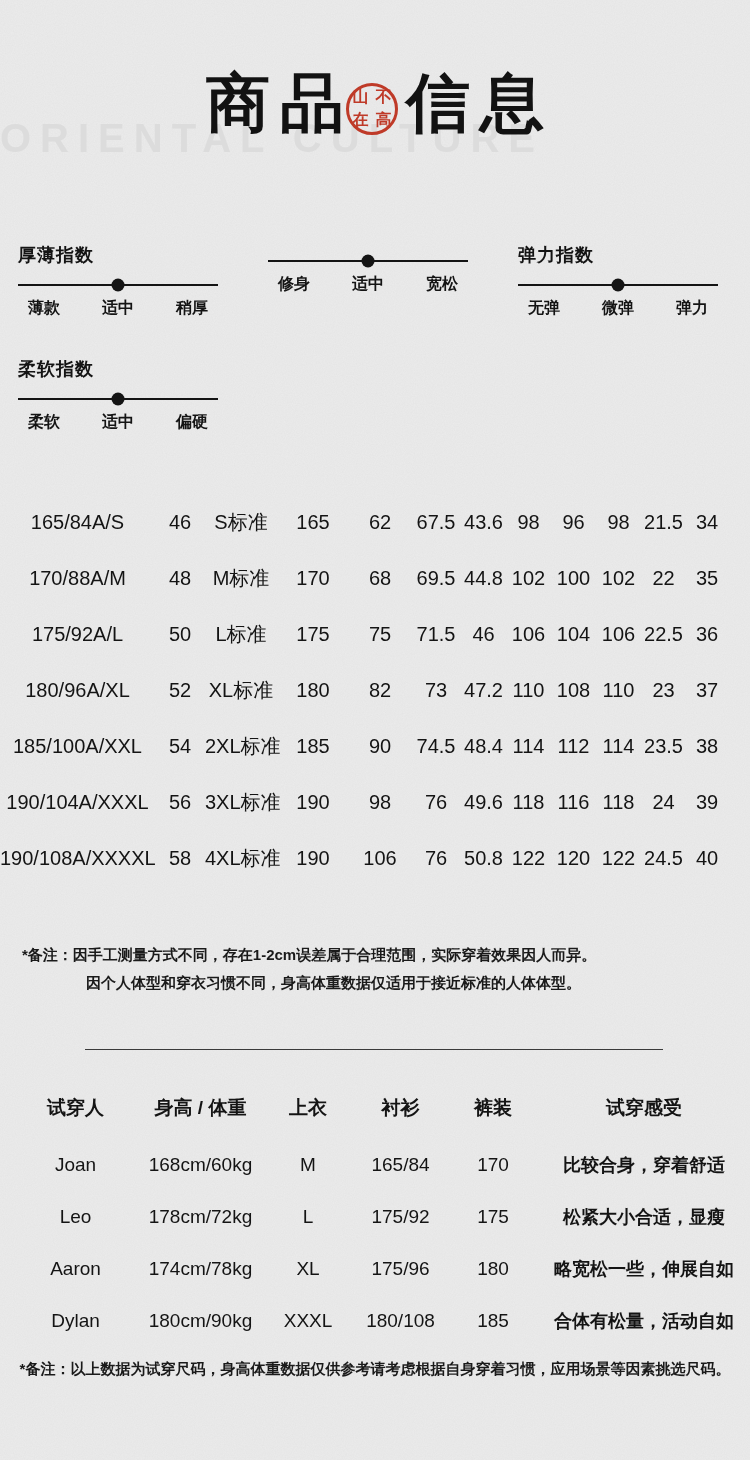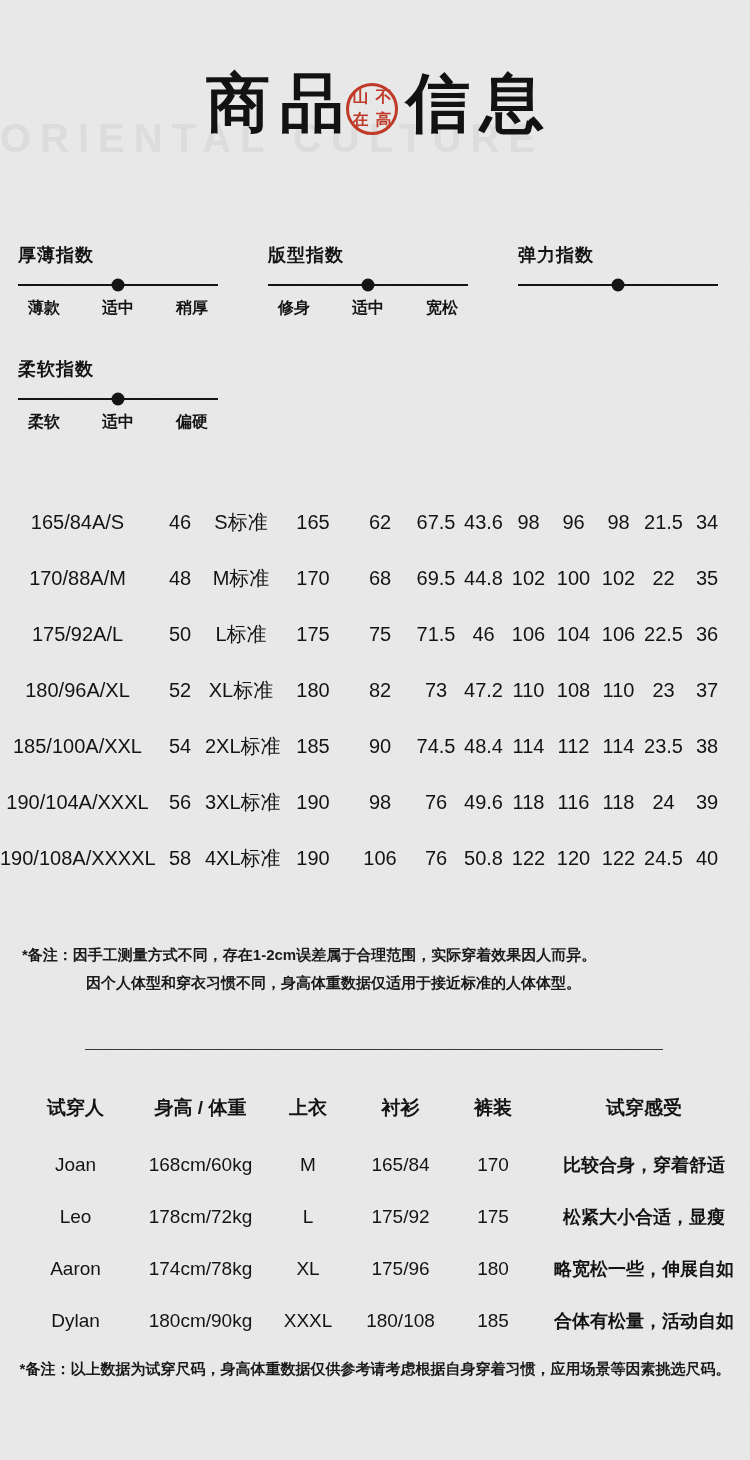--- a/index.html
+++ b/index.html
@@ -145,35 +145,39 @@
     <div class="track">
         <div class="dot"></div>
       </div>
     <div class="scale">
       <span>薄款</span>
       <span>适中</span>
       <span>稍厚</span>
     </div>
   </div>
   <div class="index">
-    <div class="index-label">版型指数</div>
     <div class="track">
         <div class="dot"></div>
       </div>
     <div class="scale">
       <span>修身</span>
       <span>适中</span>
       <span>宽松</span>
     </div>
   </div>
   <div class="index">
     <div class="index-label">弹力指数</div>
     <div class="track">
         <div class="dot"></div>
       </div>
+    <div class="scale">
+      <span>无弹</span>
+      <span>微弹</span>
+      <span>弹力</span>
+    </div>
   </div>
   <div class="index">
     <div class="index-label">柔软指数</div>
     <div class="track">
         <div class="dot"></div>
       </div>
     <div class="scale">
       <span>柔软</span>
       <span>适中</span>
       <span>偏硬</span>

